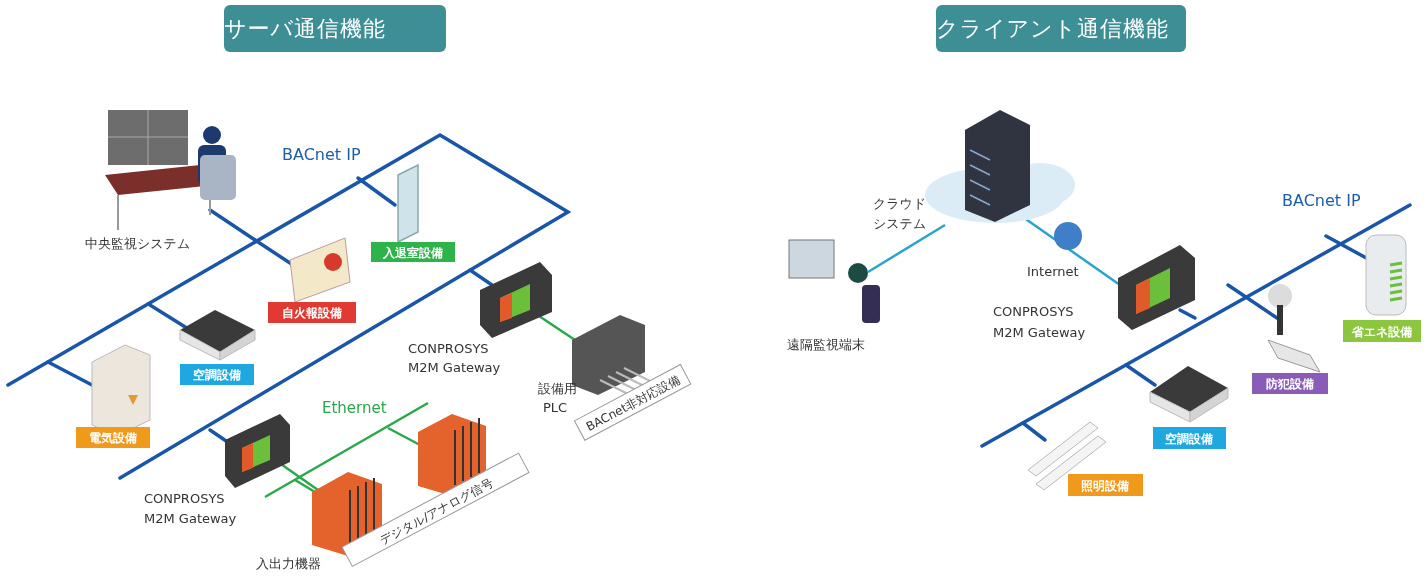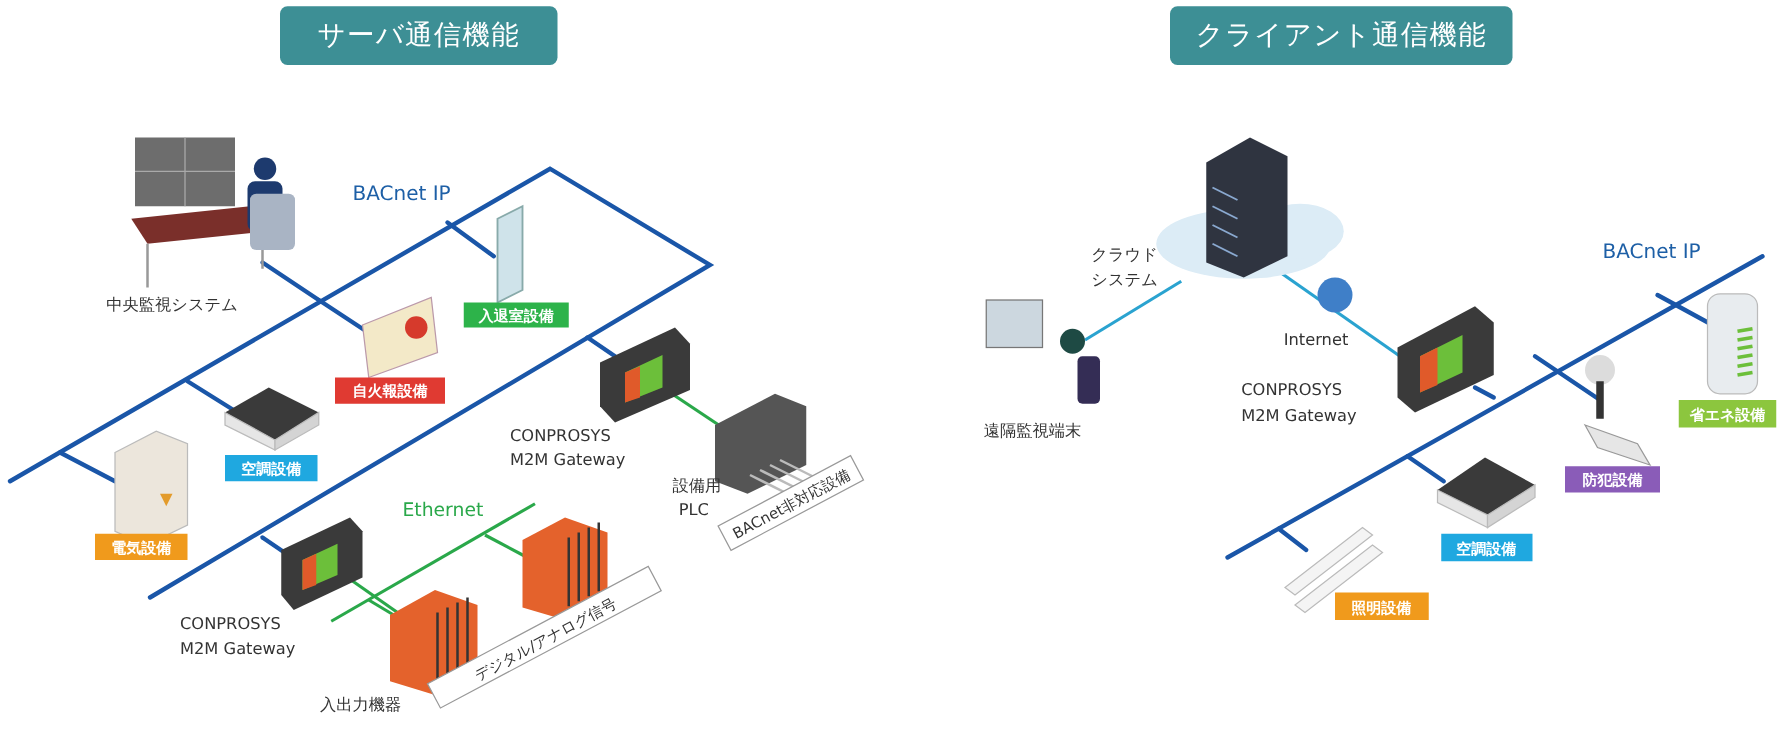--- a/index.html
+++ b/index.html
@@ -1,22 +1,22 @@
 <!DOCTYPE html>
 <html><head>
 <meta charset="utf-8">
 <style>
   html, body { margin:0; padding:0; background:#ffffff; }
   body { width:1427px; height:583px; position:relative; overflow:hidden;
          font-family:"DejaVu Sans", "Liberation Sans", sans-serif; }
   .title-badge { position:absolute; top:5px; height:47px; border-radius:6px;
          background:#3d8f95; color:#ffffff; font-size:22px; line-height:47px;
-         text-align:center; letter-spacing:1px; }
+         text-align:left; letter-spacing:1px;font-family:Liberation Serif, serif; }
   #title-left { left:224px; width:222px; }
-  #title-right { left:936px; width:274px; }
+  #title-right { left:936px; width:250px; }
   svg { position:absolute; left:0; top:0; }
   .lbl { font-size:12px; font-weight:bold; fill:#ffffff; }
   .dark { font-size:13px; fill:#333333; }
   .bac { font-size:16px; fill:#1d5fa6; }
   .eth { font-size:15px; fill:#2aa84a; }
 </style>
 </head>
 <body>
 
 <div id="title-left" class="title-badge">サーバ通信機能</div>

